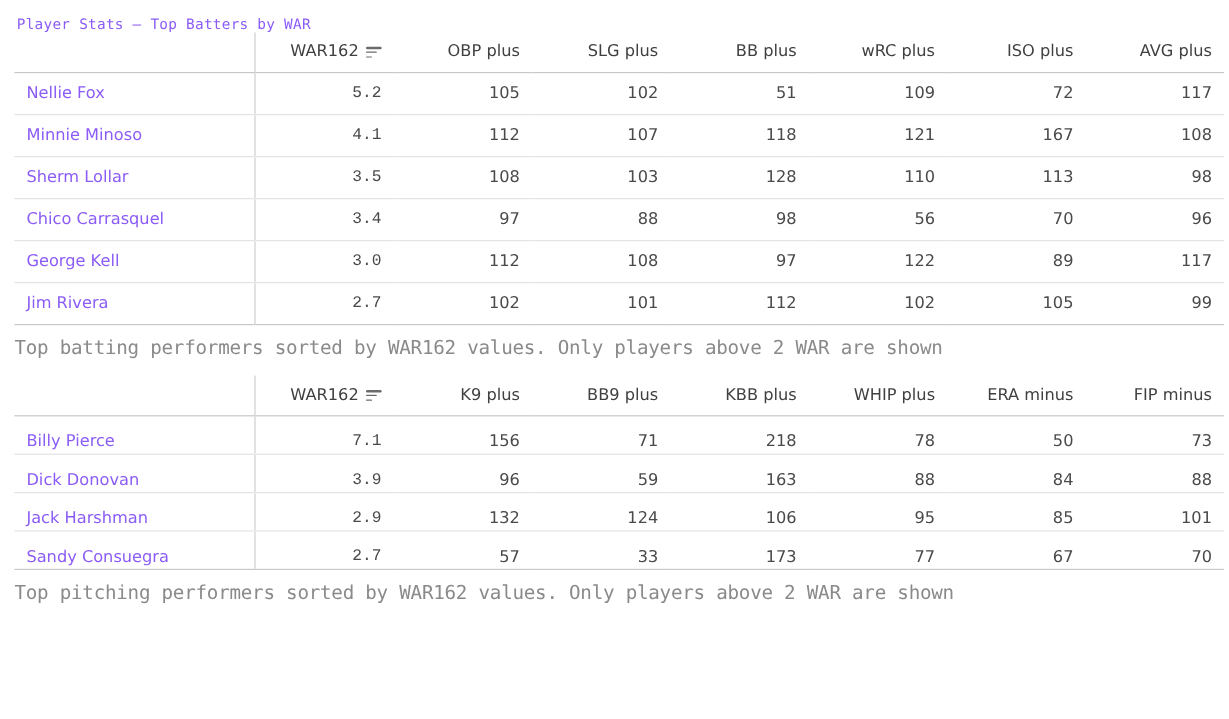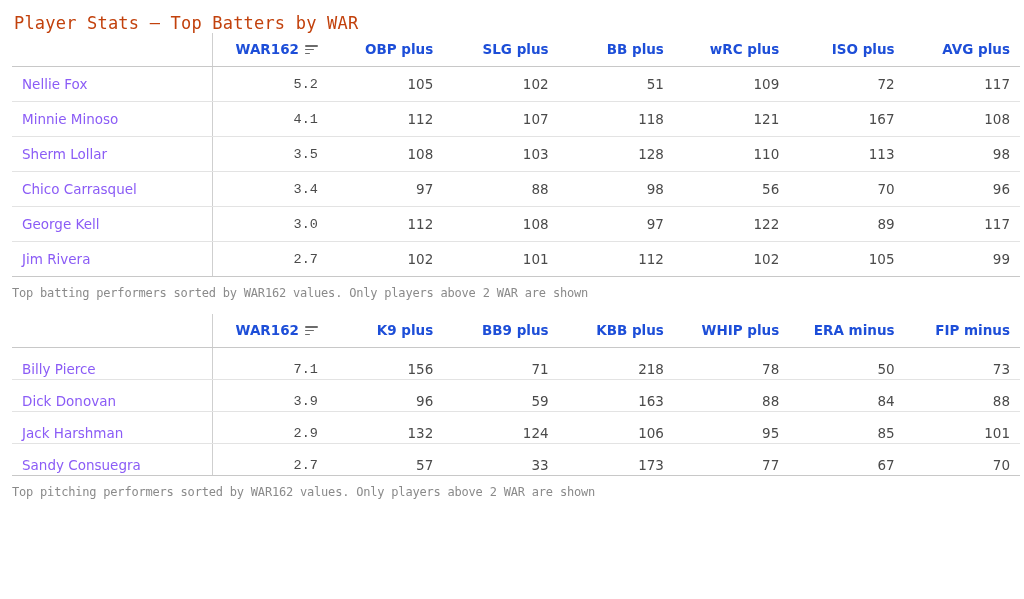--- a/index.html
+++ b/index.html
@@ -19,41 +19,41 @@
     height: 599px;
     position: relative;
     box-sizing: border-box;
     padding: 0;
   }
   .section {
     box-sizing: border-box;
   }
   .section-title {
     font-family: "DejaVu Sans Mono", monospace;
-    font-size: 17px;
-    color: #c2410c;
+    font-size: 12px;
+    color: #8b5cf6;
     letter-spacing: 0.2px;
     padding: 0 0 0 14px;
   }
   .sec1 .section-title { padding-top: 13px; }
   .sec2 .section-title { padding-top: 13px; }
 
   table.stats {
     border-collapse: collapse;
     width: 1008px;
     margin-left: 12px;
     table-layout: fixed;
   }
   table.stats col.namecol { width: 200px; }
   table.stats col.datacol { width: 115px; }
 
   table.stats thead th {
-    font-weight: bold;
+    font-weight: normal;
     font-size: 13.5px;
-    color: #1d4ed8;
+    color: #404040;
     padding: 8px 10px 9px 10px;
     text-align: right;
     vertical-align: bottom;
     border-bottom: 1px solid #c8c8c8;
     white-space: nowrap;
   }
   table.stats thead th.namehead {
     text-align: left;
     border-bottom: 1px solid #c8c8c8;
   }
@@ -98,21 +98,21 @@
     height: 1.6px;
     margin-bottom: 2.2px;
     border-radius: 1px;
   }
   .sort-icon i:nth-child(1) { width: 13px; }
   .sort-icon i:nth-child(2) { width: 9px; }
   .sort-icon i:nth-child(3) { width: 5px; }
 
   .caption {
     font-family: "DejaVu Sans Mono", monospace;
-    font-size: 12px;
+    font-size: 16px;
     color: #8a8a8a;
     padding: 9px 0 0 12px;
     letter-spacing: -0.2px;
   }
   .sec1 { }
   .sec2 { padding-top: 14px; }
   .sec2 table.stats tbody td { padding-top: 13px; padding-bottom: 2px; }
 </style>
 </head>
 <body>

